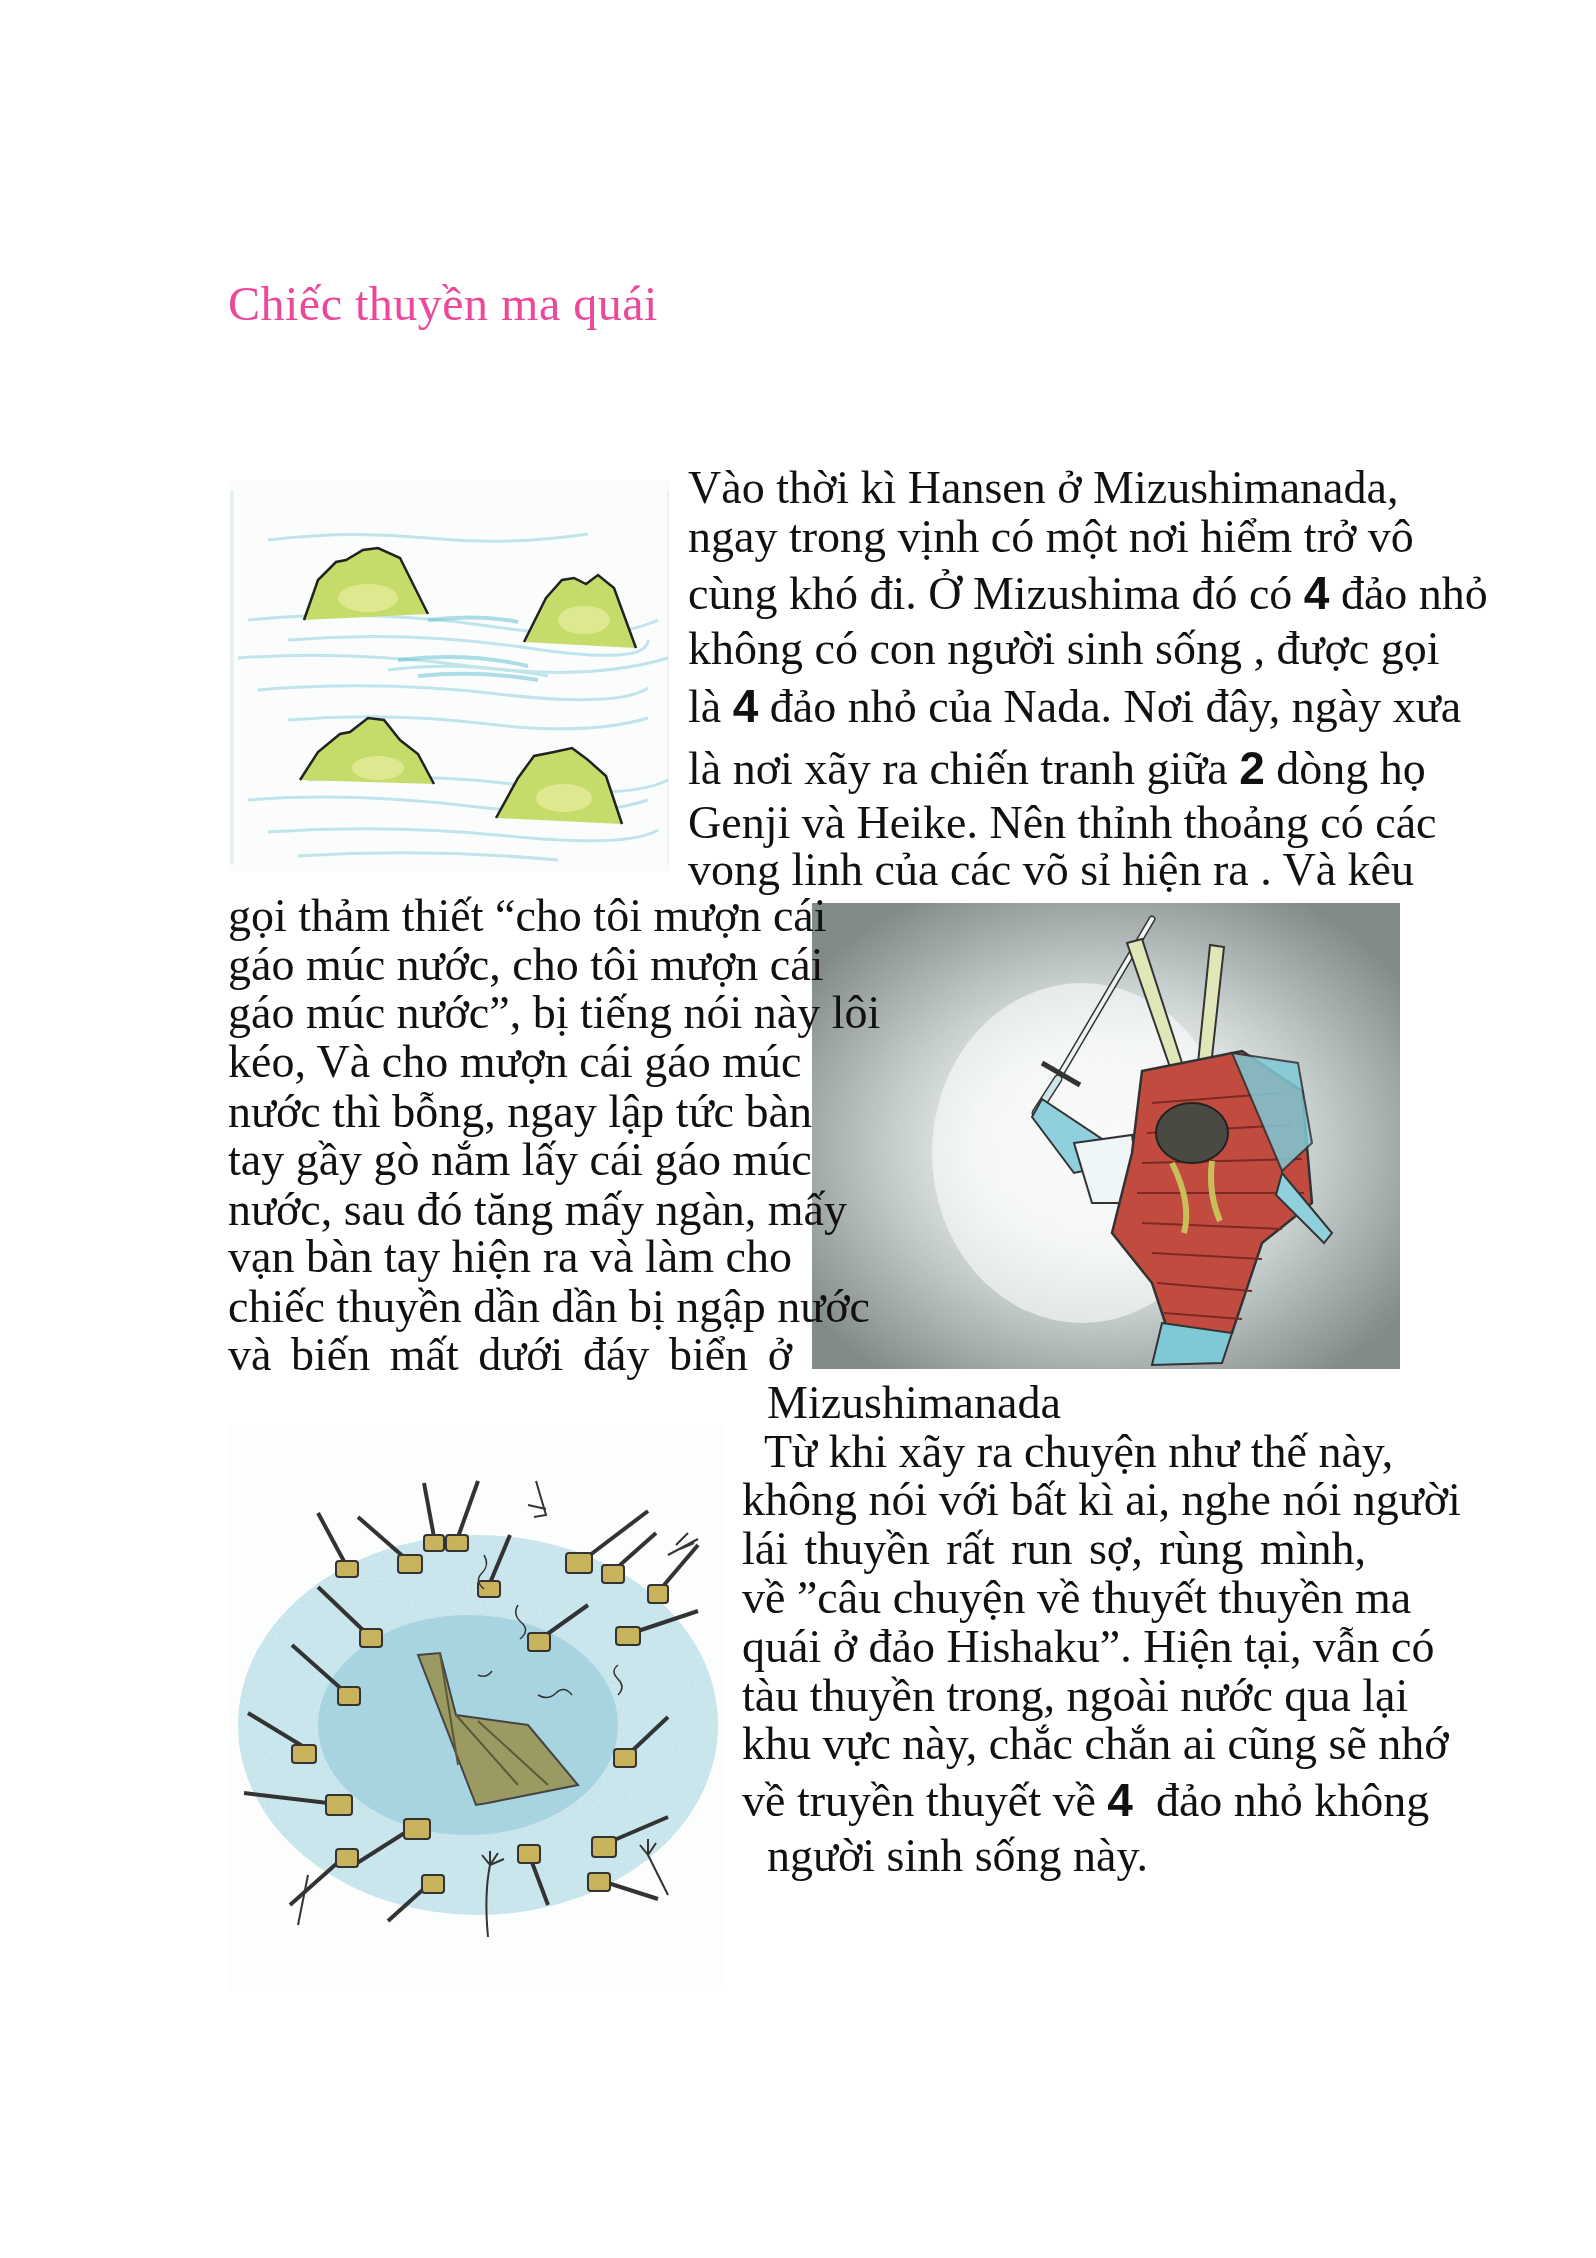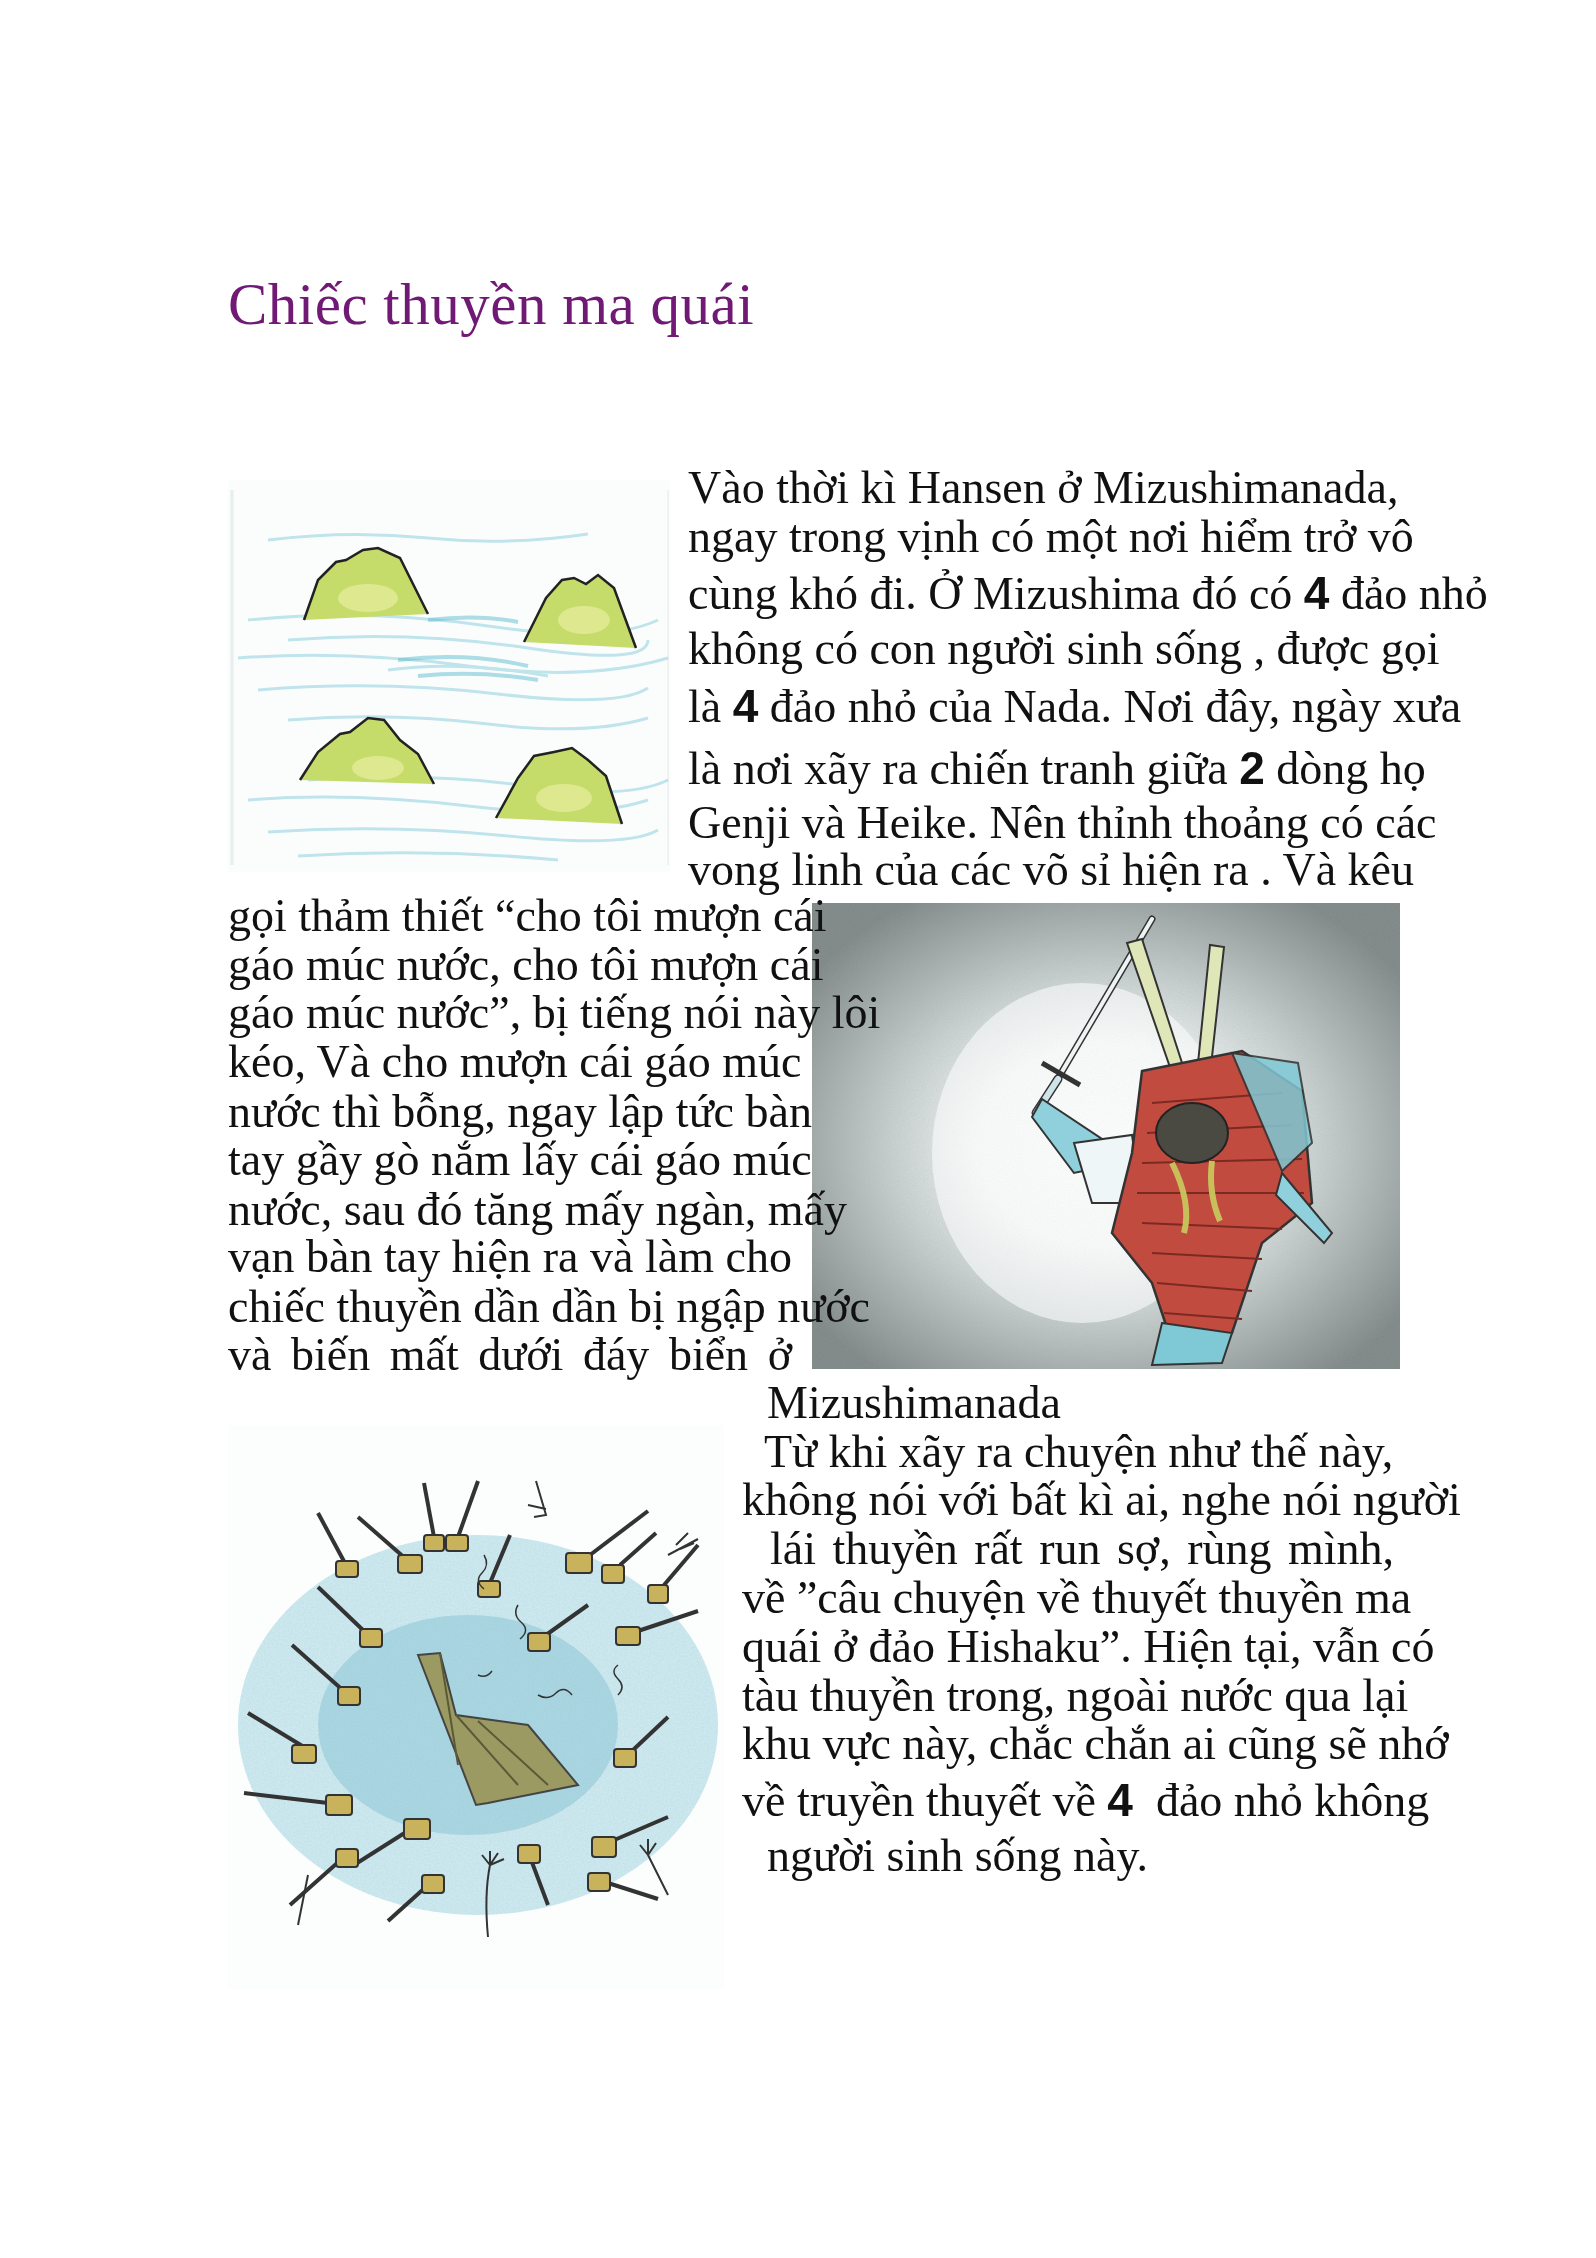--- a/index.html
+++ b/index.html
@@ -1,17 +1,17 @@
 <!DOCTYPE html>
 <html><head>
 <meta charset="utf-8">
 <style>
   html,body{margin:0;padding:0;background:#ffffff;}
   body{width:1596px;height:2258px;position:relative;overflow:hidden;font-family:"Liberation Serif","DejaVu Serif",serif;color:#111;}
-  .title{position:absolute;left:228px;top:272px;font-size:59px;line-height:64px;white-space:nowrap;color:#701a75;letter-spacing:0.5px;}
+  .title{position:absolute;left:228px;top:272px;font-size:48px;line-height:64px;white-space:nowrap;color:#ec4899;letter-spacing:0.5px;}
   .line{position:absolute;font-size:46px;line-height:44px;height:44px;white-space:nowrap;overflow:visible;text-align:justify;text-align-last:justify;}
   .line.nojust{text-align:center;text-align-last:left;margin-left:25px;}
   .line .n{font-family:"Liberation Sans","DejaVu Sans",sans-serif;font-weight:bold;}
   .pic{position:absolute;overflow:hidden;}
   .pic svg{display:block;width:100%;height:100%;}
 </style>
 </head>
 <body>
 
 <div>
@@ -258,21 +258,21 @@
         <path d="M290 180 q-6 10 4 18 q8 8 -2 16"></path>
         <path d="M310 270 q10 6 18 -2 q8 -8 16 2"></path>
         <path d="M390 240 q-8 6 0 14 q8 8 0 16"></path>
         <path d="M250 250 q8 4 14 -4"></path>
       </g>
     </svg>
   </div>
 
   <div class="line" style="left:764px;top:1430px;width:624px;">Từ khi xãy ra chuyện như thế này,</div>
   <div class="line" style="left:742px;top:1478px;width:624px;">không nói với bất kì ai, nghe nói người</div>
-  <div class="line" style="left:742px;top:1527px;width:624px;margin-left:28px;">lái thuyền rất run sợ, rùng mình,</div>
+  <div class="line" style="left:742px;top:1527px;width:624px;">lái thuyền rất run sợ, rùng mình,</div>
   <div class="line" style="left:742px;top:1576px;width:624px;">về ”câu chuyện về thuyết thuyền ma</div>
   <div class="line" style="left:742px;top:1625px;width:624px;">quái ở đảo Hishaku”. Hiện tại, vẫn có</div>
   <div class="line" style="left:742px;top:1674px;width:624px;">tàu thuyền trong, ngoài nước qua lại</div>
   <div class="line" style="left:742px;top:1722px;width:624px;">khu vực này, chắc chắn ai cũng sẽ nhớ</div>
   <div class="line" style="left:742px;top:1778px;width:624px;">
     <span>về truyền thuyết về </span><span class="n">4</span><span>&nbsp; đảo nhỏ không</span>
   </div>
   <div class="line nojust" style="left:742px;top:1834px;width:624px;">người sinh sống này.</div>
 
 </div>

